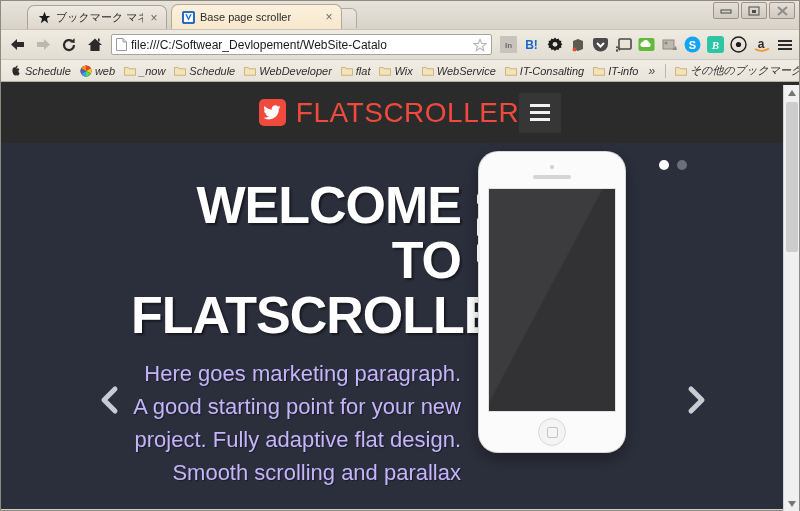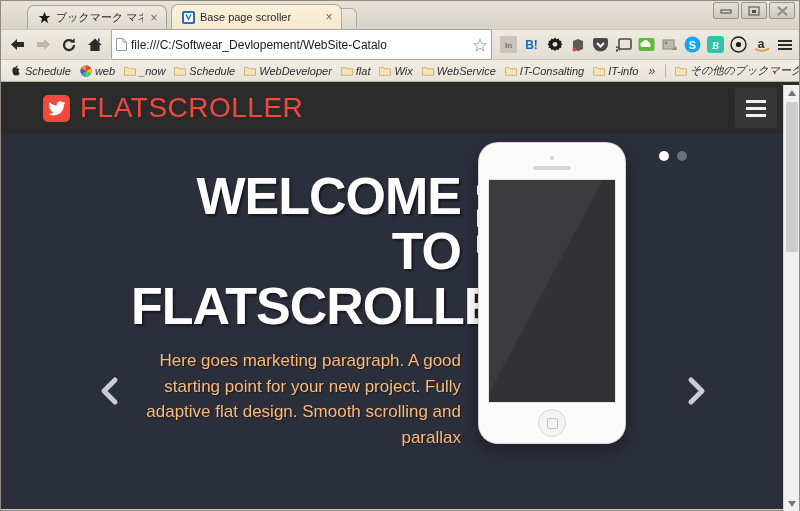--- a/index.html
+++ b/index.html
@@ -73,21 +73,21 @@
     height: 30px; display: flex; align-items: center; gap: 2px;
     padding: 0 4px;
     background: linear-gradient(to bottom,#f0ebe1 0%, #e2ddd3 100%);
     border-top: 1px solid #c9c4ba;
   }
   .navicon {
     width: 24px; height: 24px; display: flex;
     align-items: center; justify-content: center; flex: none;
   }
   #omnibox {
-    flex: 1; height: 31px; margin: 0 4px 0 2px;
+    flex: 1; height: 21px; margin: 0 4px 0 2px;
     background: #ffffff; border: 1px solid #a9a49b; border-radius: 2px;
     display: flex; align-items: center; gap: 4px; padding: 0 4px;
     font-size: 12px; color: #1a1a1a; overflow: hidden;
   }
   #omnibox .urltext { flex: 1; white-space: nowrap; overflow: hidden; }
   .ext {
     width: 21px; height: 21px; flex: none;
     display: flex; align-items: center; justify-content: center;
     font-size: 11px; font-weight: bold;
   }
@@ -106,22 +106,22 @@
   .bmlabel { font-size: 11px; }
   .bmsep { width: 1px; height: 14px; background: #bdb8ae; margin: 0 4px; flex:none;}
   .bmchev { padding: 2px 5px; color: #444; font-size: 12px; flex:none;}
 
   
   #viewport {
     position: relative; height: 427px; overflow: hidden;
     background: #2b2e3b;
   }
   #siteheader {
-    height: 52px; background: #2b2b2b;
-    display: flex; align-items: center; justify-content: space-between;
+    height: 61px; background: #2b2b2b;
+    display: flex; align-items: center; justify-content: center;
     padding: 0 22px 0 42px;
   }
   #brand { display: flex; align-items: center; gap: 10px; }
   #brandmark {
     width: 27px; height: 27px; border-radius: 5px;
     background: #f04a3c; display: flex; align-items: center; justify-content: center;
   }
   #brandname {
     color: #f04a3c; font-size: 28px; letter-spacing: 0.5px;
     font-family: "Liberation Sans", sans-serif; font-weight: 400;
@@ -138,21 +138,21 @@
   #herotext {
     position: absolute; left: 130px; top: 35px; width: 330px;
     text-align: right;
   }
   #heroheadline {
     color: #ffffff; font-size: 52px; line-height: 1.06;
     font-weight: bold; letter-spacing: -1px;
     text-shadow: 2px 2px 2px rgba(0,0,0,0.45);
   }
   #heropara {
-    margin-top: 14px; color: #fdba74; font-size: 17px; line-height: 1.5;
+    margin-top: 14px; color: #c4b5fd; font-size: 22px; line-height: 1.5;
     text-shadow: 1px 1px 1px rgba(0,0,0,0.4);
   }
 
   
   #phone {
     position: absolute; left: 478px; top: 9px;
     width: 146px; height: 300px;
     background: #fbfbfb; border-radius: 19px;
     box-shadow: 0 0 0 1px #d8d8d8, 0 6px 14px rgba(0,0,0,0.35);
   }

